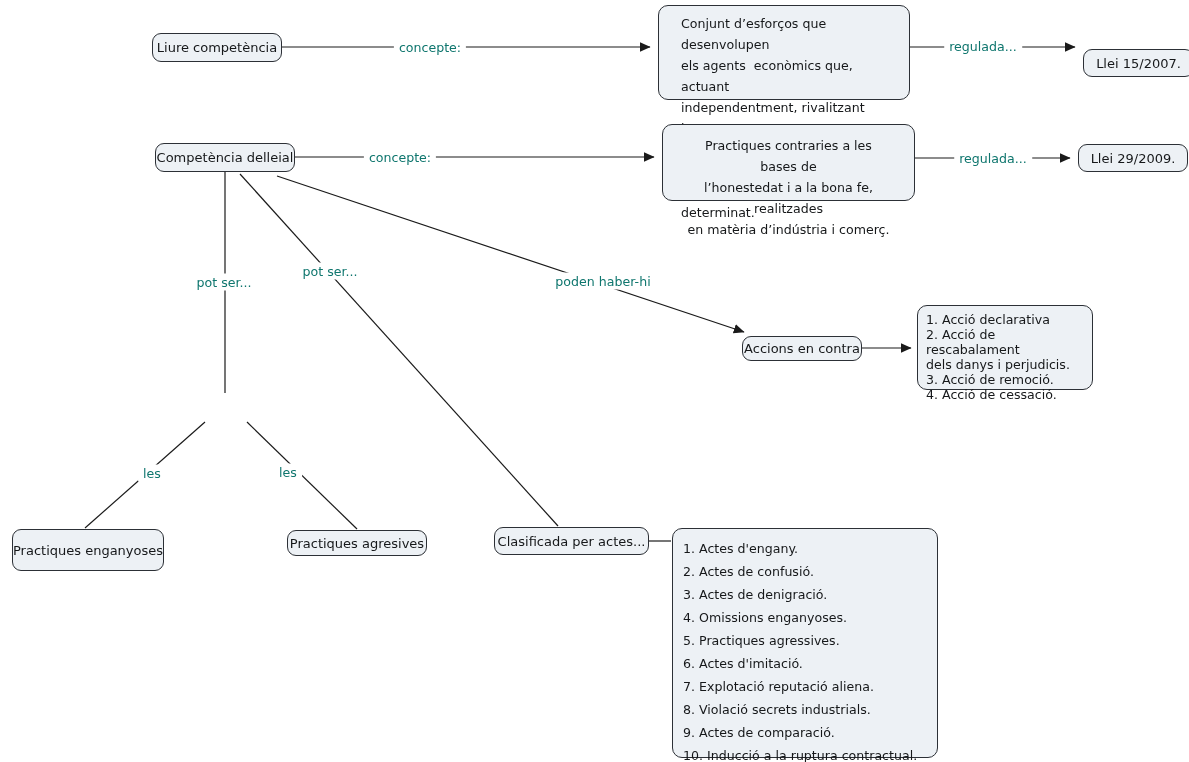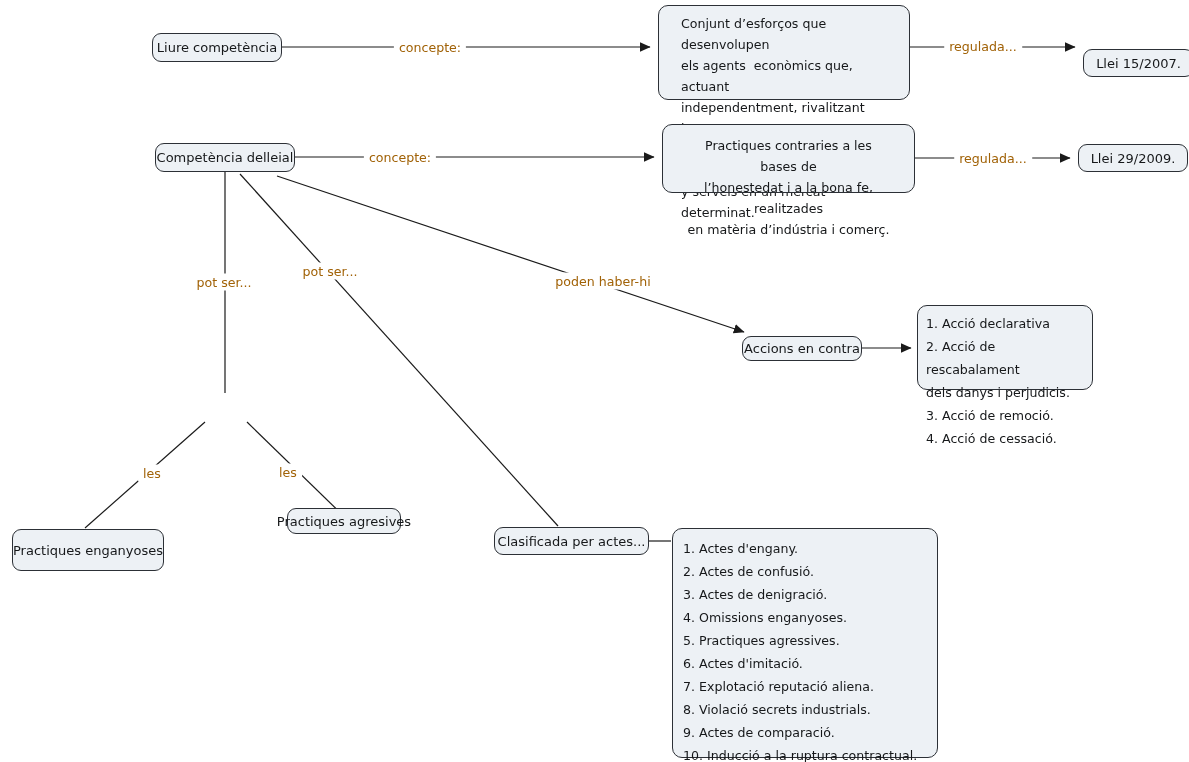--- a/index.html
+++ b/index.html
@@ -48,21 +48,21 @@
     text-align: center;
   }
   .node.block.list {
     line-height: 23px;
     padding: 8px 10px;
   }
   .link-label {
     position: absolute;
     transform: translate(-50%, -50%);
     background: #ffffff;
-    color: #a16207;
+    color: #0f766e;
     font-size: 12.6px;
     padding: 1px 5px;
     white-space: nowrap;
   }
 </style>
 </head>
 <body>
 
 <div class="canvas">
 
@@ -102,38 +102,38 @@
   <div class="node block" style="left:658px; top:5px; width:252px; height:95px;">Conjunt d’esforços que desenvolupen
 els agents  econòmics que, actuant
 independentment, rivalitzant buscant
  la participació efectiva dels seus bens
 y serveis en un mercat determinat.</div>
 
   <div class="node" style="left:1083px; top:49px; width:111px; height:28px;">Llei 15/2007.</div>
 
   <div class="node" style="left:155px; top:143px; width:140px; height:29px;">Competència delleial</div>
 
-  <div class="node block centered" style="left:662px; top:124px; width:253px; height:69px; padding-top:10px;">Practiques contraries a les bases de
+  <div class="node block centered" style="left:662px; top:124px; width:253px; height:77px; padding-top:10px;">Practiques contraries a les bases de
 l’honestedat i a la bona fe, realitzades
 en matèria d’indústria i comerç.</div>
 
   <div class="node" style="left:1078px; top:144px; width:110px; height:28px;">Llei 29/2009.</div>
 
   <div class="node" style="left:742px; top:336px; width:120px; height:25px;">Accions en contra</div>
 
-  <div class="node block list" style="left:917px; top:305px; width:176px; height:85px; line-height:23px; padding:6px 8px;">1. Acció declarativa
+  <div class="node block list" style="left:917px; top:305px; width:176px; height:85px; line-height:15px; padding:6px 8px;">1. Acció declarativa
 2. Acció de rescabalament
 dels danys i perjudicis.
 3. Acció de remoció.
 4. Acció de cessació.</div>
 
 
   <div class="node" style="left:12px; top:529px; width:152px; height:42px;">Practiques enganyoses</div>
 
-  <div class="node" style="left:287px; top:508px; width:114px; height:26px;">Practiques agresives</div>
+  <div class="node" style="left:287px; top:530px; width:140px; height:26px;">Practiques agresives</div>
 
   <div class="node" style="left:494px; top:527px; width:155px; height:28px;">Clasificada per actes...</div>
 
   <div class="node block list" style="left:672px; top:528px; width:266px; height:230px;">1. Actes d'engany.
 2. Actes de confusió.
 3. Actes de denigració.
 4. Omissions enganyoses.
 5. Practiques agressives.
 6. Actes d'imitació.
 7. Explotació reputació aliena.

